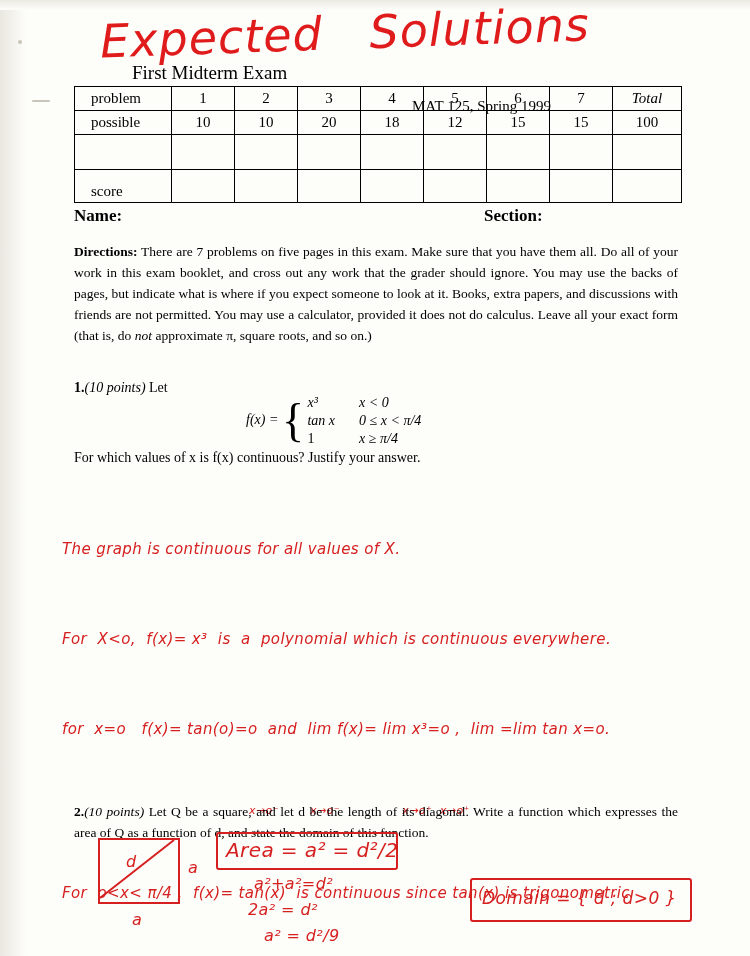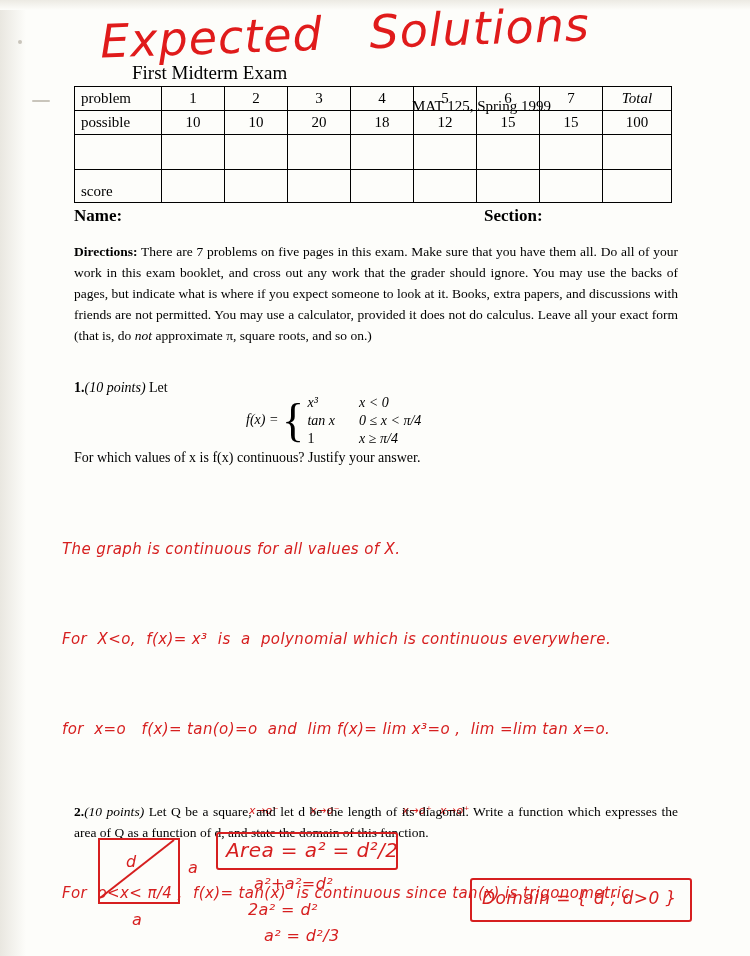--- a/index.html
+++ b/index.html
@@ -65,21 +65,21 @@
     font-size: 15px;
   }
   #score-table td {
     border: 1px solid #000;
     text-align: center;
     padding: 2px 0;
     height: 19px;
   }
   #score-table td.lbl {
     text-align: left;
-    padding-left: 6px;
+    padding-left: 16px;
     width: 80px;
   }
   #score-table tr.blank td {
     height: 30px;
   }
   #score-table tr.score-row td {
     height: 28px;
     vertical-align: bottom;
   }
   #score-table td.total {
@@ -330,18 +330,18 @@
     </svg>
     <span class="hand" style="position:absolute;left:38px;top:22px;font-size:16px;">d</span>
     <span class="hand" style="position:absolute;left:100px;top:28px;font-size:16px;">a</span>
     <span class="hand" style="position:absolute;left:44px;top:80px;font-size:16px;">a</span>
 
     <div id="area-box" class="box-red"></div>
     <span class="hand" style="position:absolute;left:138px;top:8px;font-size:20px;">Area = a² = d²/2</span>
 
     <span class="hand" style="position:absolute;left:166px;top:44px;font-size:16px;">a²+a²=d²</span>
     <span class="hand" style="position:absolute;left:160px;top:70px;font-size:16px;">2a² = d²</span>
-    <span class="hand" style="position:absolute;left:176px;top:96px;font-size:16px;">a² = d²/3</span>
+    <span class="hand" style="position:absolute;left:176px;top:96px;font-size:16px;">a² = d²/9</span>
 
     <div id="domain-box" class="box-red"></div>
     <span class="hand" style="position:absolute;left:394px;top:58px;font-size:17px;">Domain = { d ; d&gt;0 }</span>
   </div>
 </div>
 
 </body></html>

